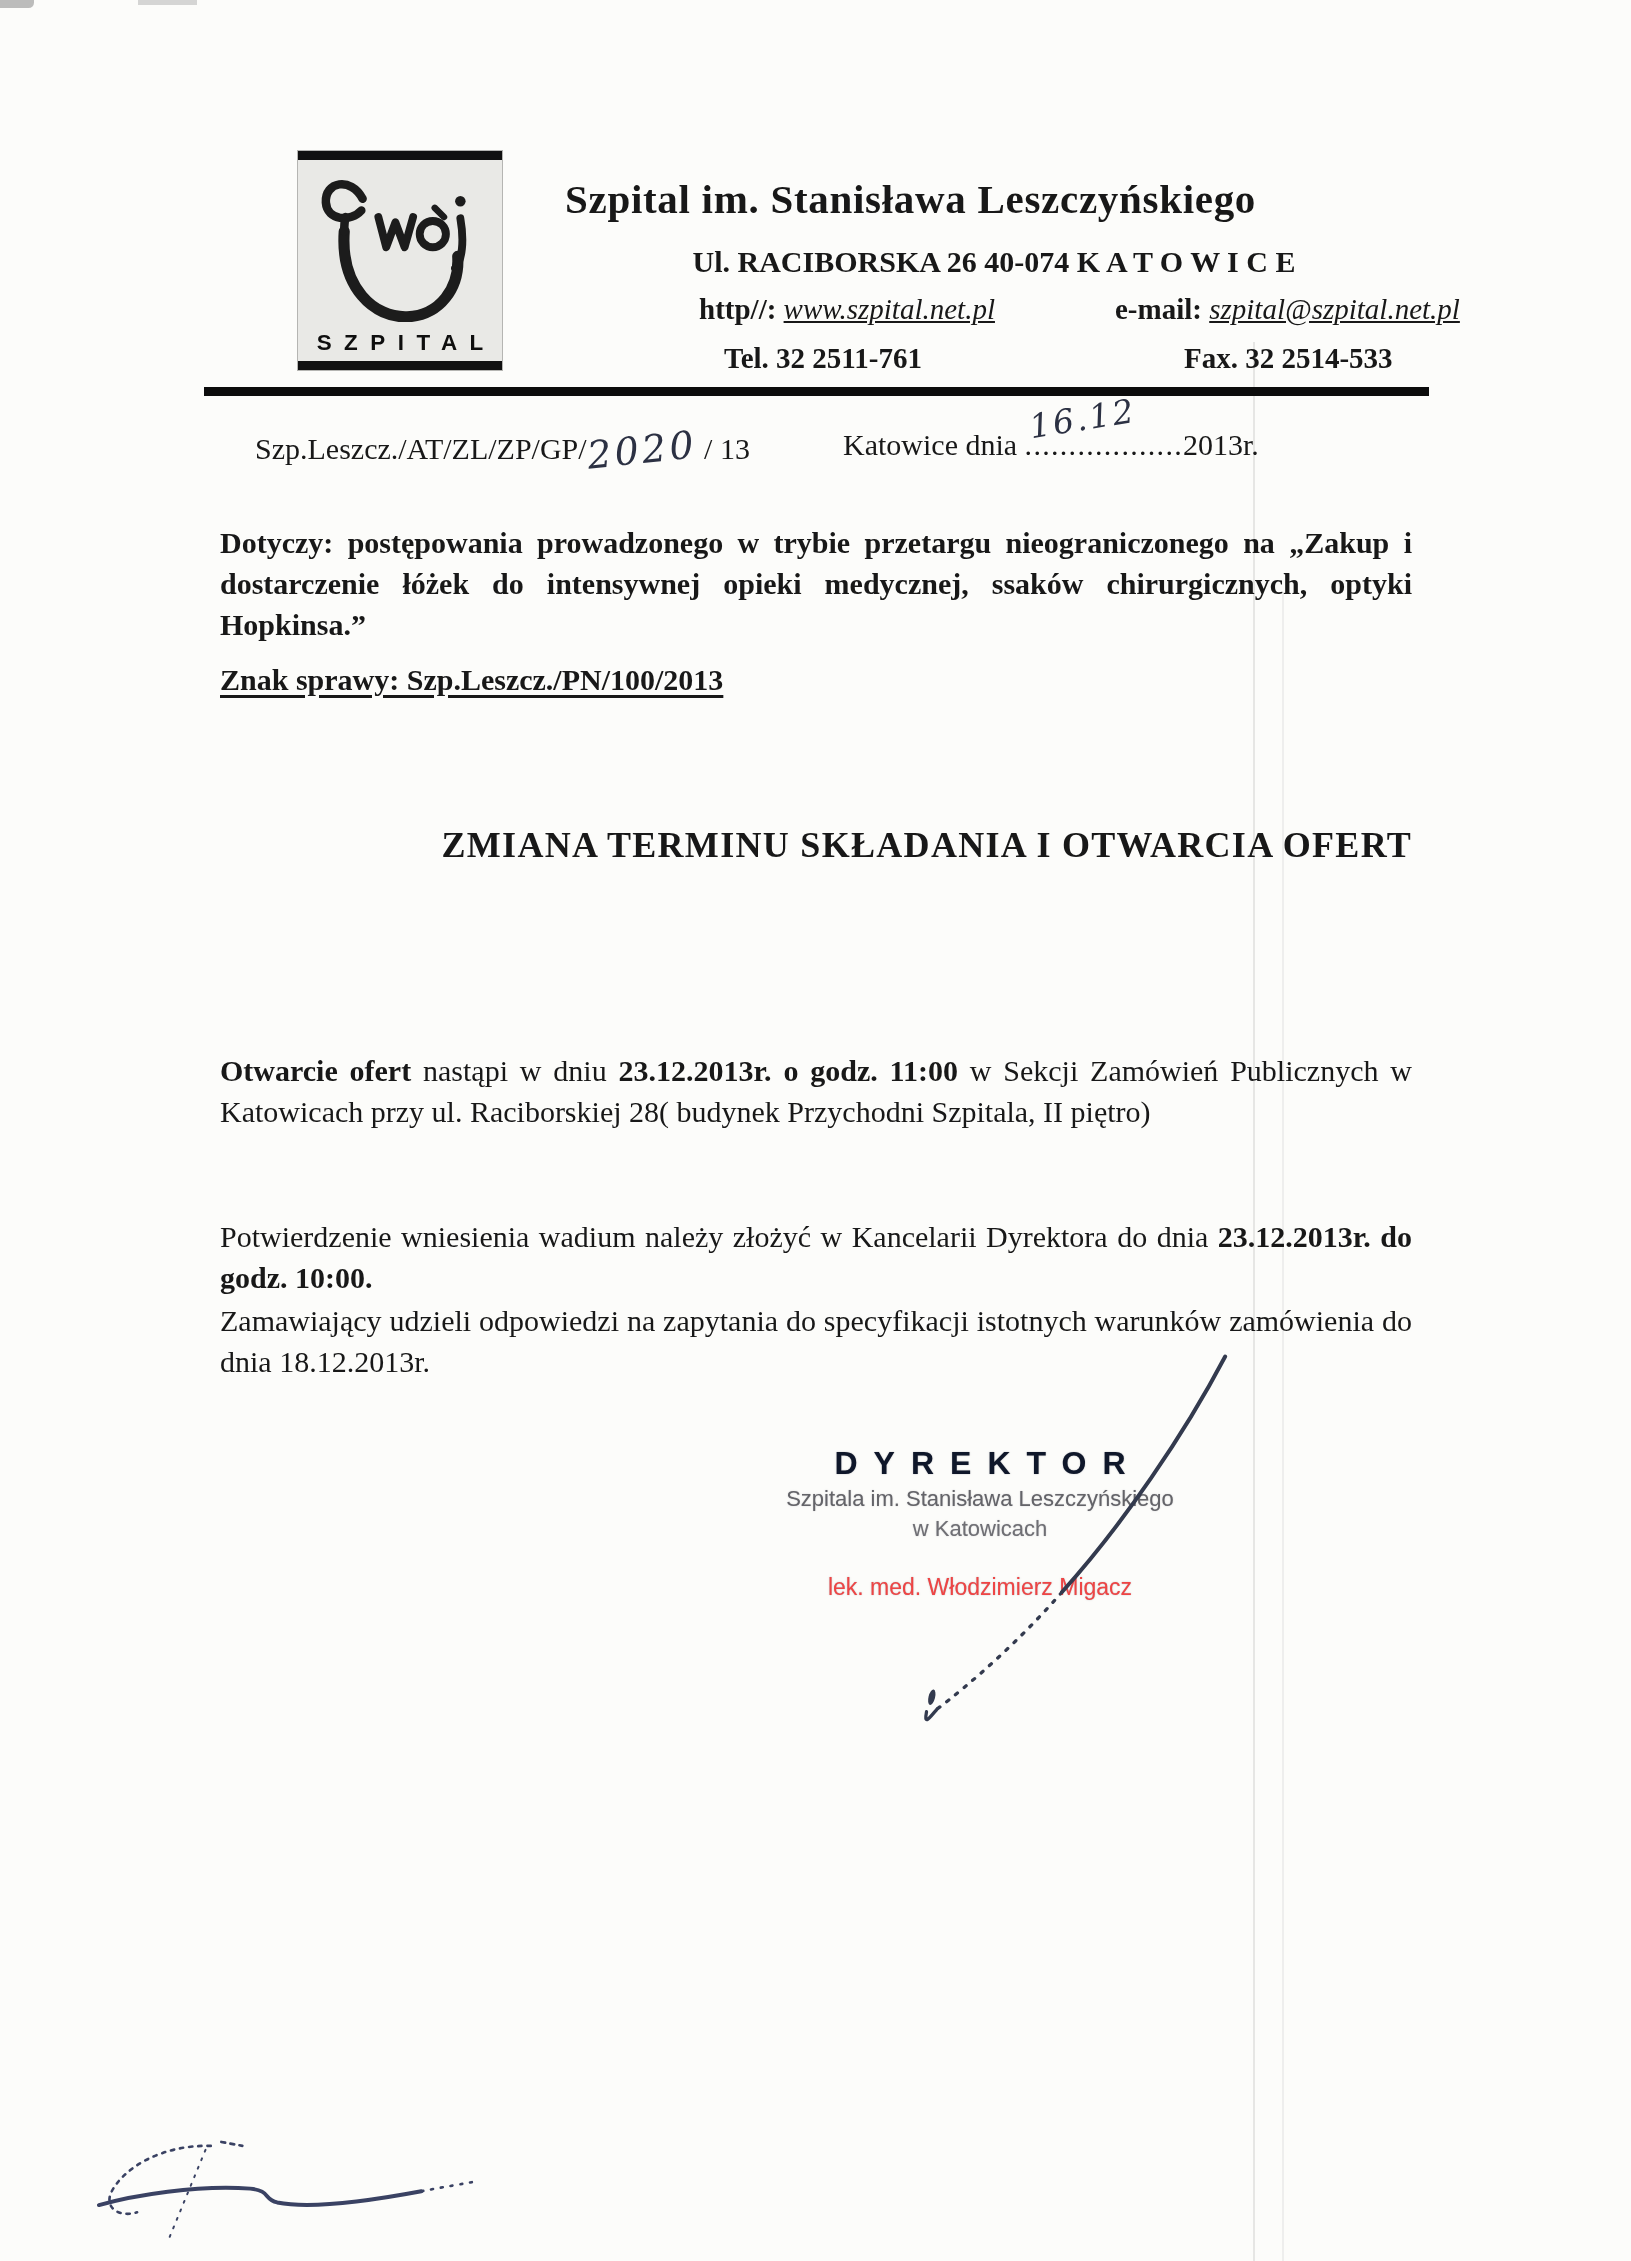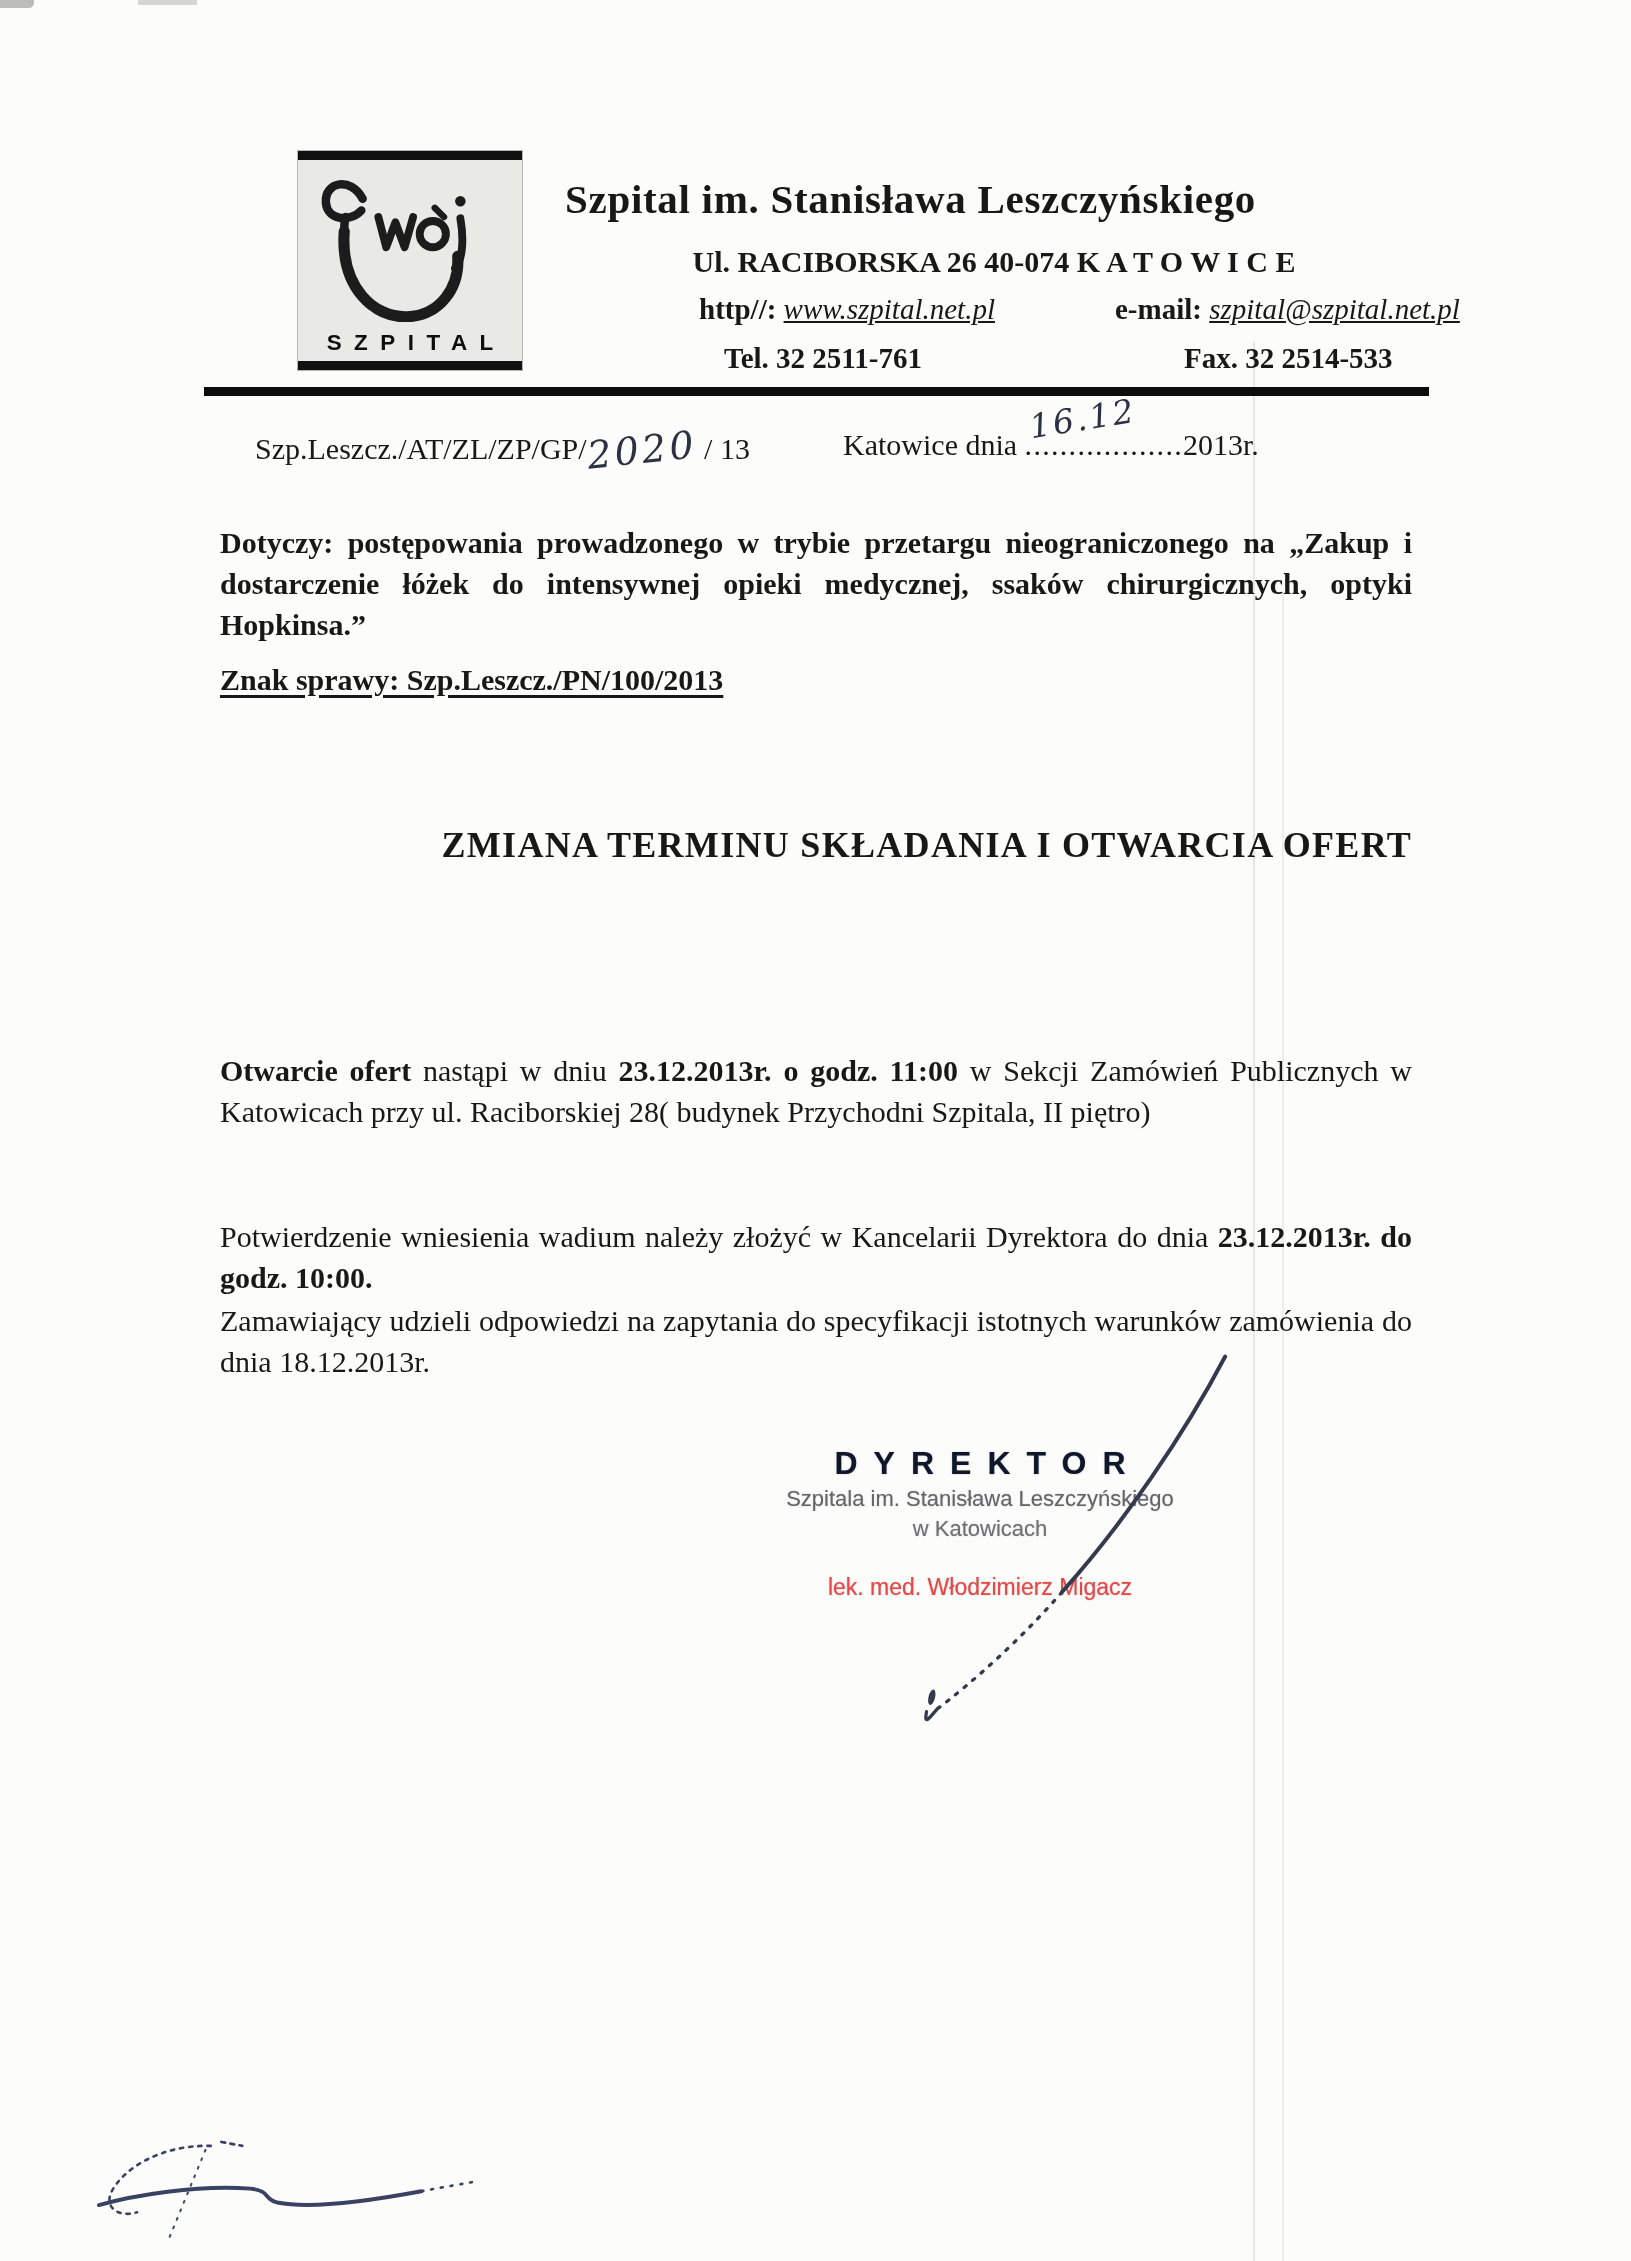--- a/index.html
+++ b/index.html
@@ -9,21 +9,21 @@
     font-family:"Liberation Serif", serif;overflow:hidden;
   }
   
   .scanline{position:absolute;top:0;bottom:0;width:2px;background:rgba(165,165,165,.26);}
   .scanline.l1{left:1253px;top:342px;}
   .scanline.l2{left:1282px;top:592px;background:rgba(175,175,175,.18);}
   .corner-smudge{position:absolute;left:0;top:0;width:34px;height:8px;background:rgba(110,110,110,.45);border-radius:0 0 5.3px 0;}
   .corner-smudge2{position:absolute;left:138px;top:0;width:59px;height:4.6px;background:rgba(140,140,140,.35);}
   
   .logo-box{
-    position:absolute;left:297px;top:150px;width:226px;height:221px;
+    position:absolute;left:297px;top:150px;width:206px;height:221px;
     background:#e9e9e6;border:0.7px solid #b5b5b2;box-sizing:border-box;
   }
   .logo-bar{position:absolute;left:0;right:0;background:#111;}
   .logo-bar.top{top:0;height:8.6px;}
   .logo-bar.bottom{bottom:0;height:9.2px;}
   .logo-glyph{position:absolute;left:0;top:6.6px;}
   .logo-caption{
     position:absolute;left:0;right:0;bottom:14.5px;text-align:center;
     font-family:"Liberation Sans", sans-serif;font-weight:bold;
     font-size:22.4px;letter-spacing:12.5px;text-indent:12.5px;color:#0e0e0e;

